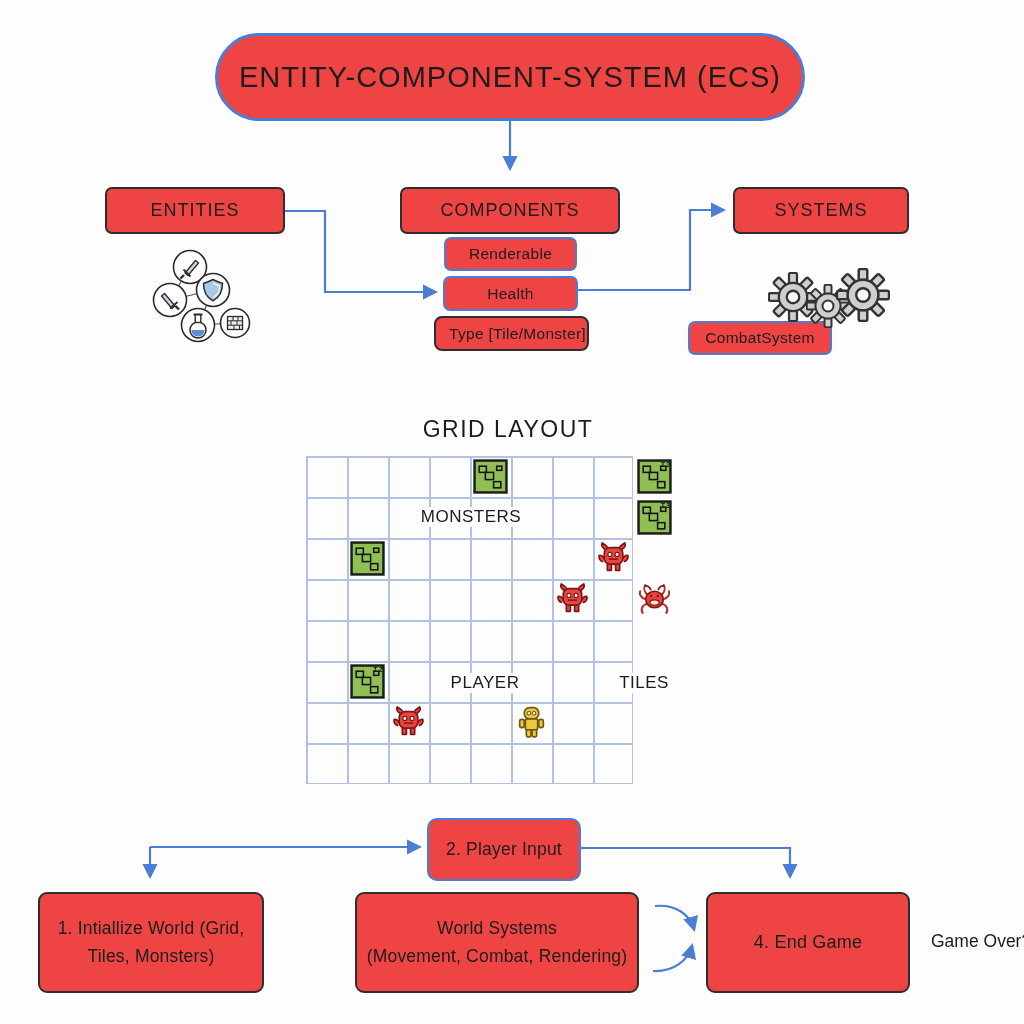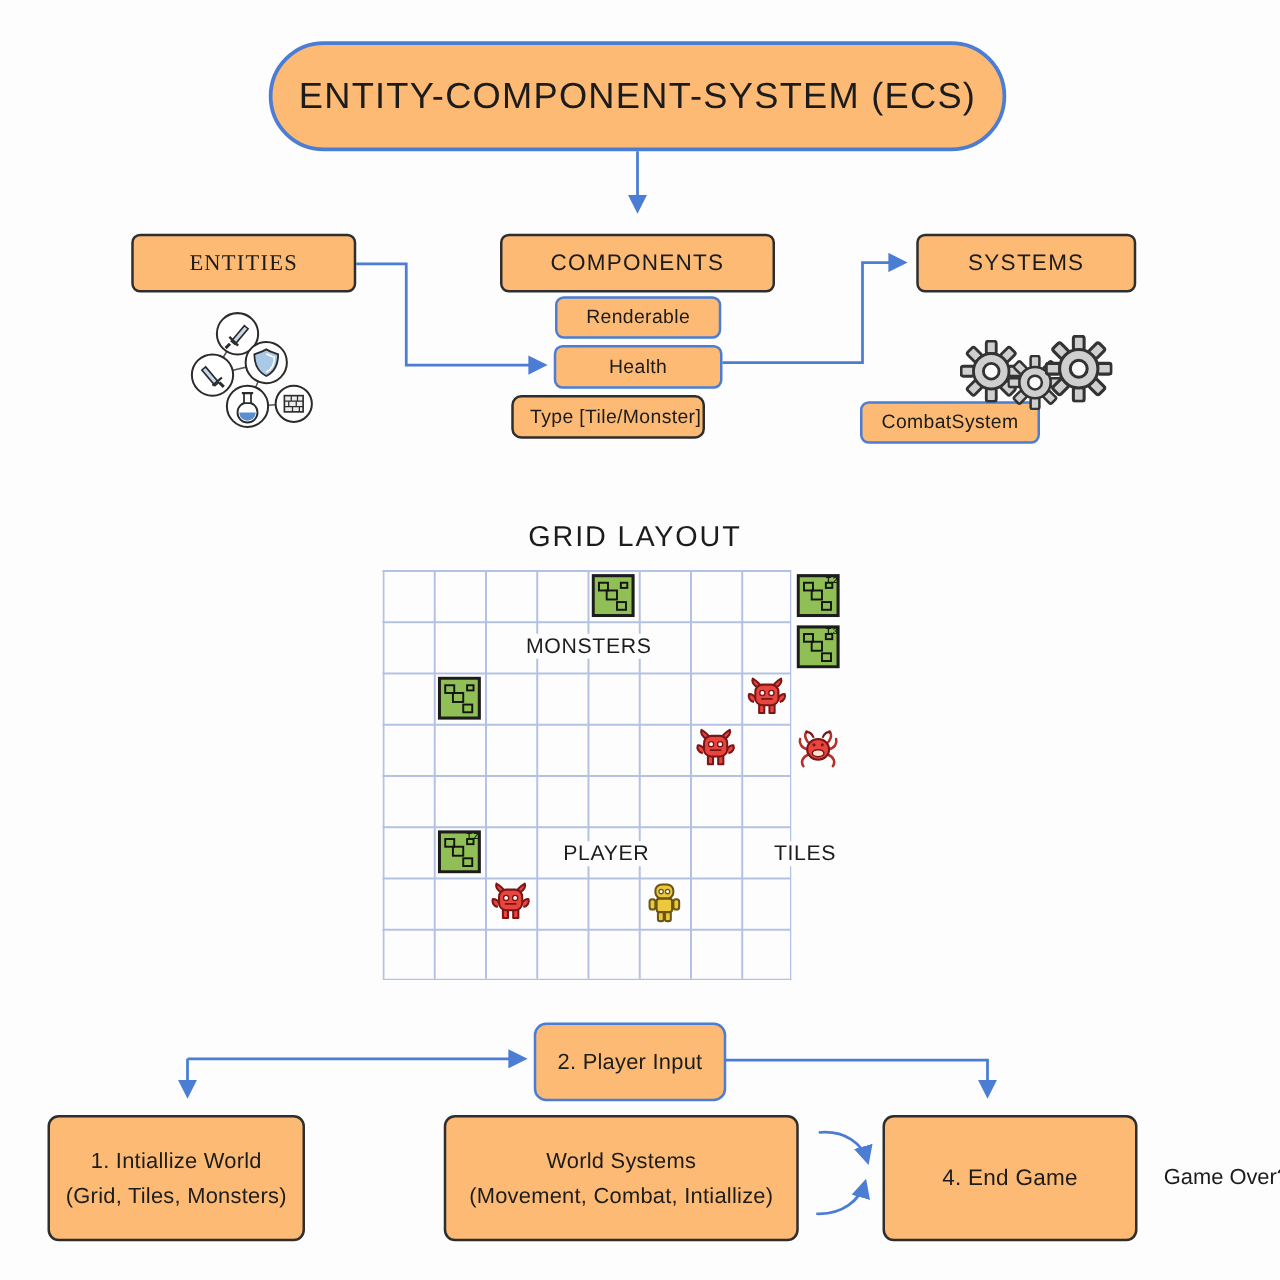--- a/index.html
+++ b/index.html
@@ -3,57 +3,57 @@
 <meta charset="utf-8">
 <style>
   * { margin:0; padding:0; box-sizing:border-box; }
   html,body { width:1024px; height:1024px; }
   body { background:#fdfdfd; font-family:"Liberation Sans", sans-serif; color:#1c1c1c; position:relative; overflow:hidden; }
   .stage { position:absolute; inset:0; }
 
   svg.wires { position:absolute; inset:0; z-index:1; pointer-events:none; }
 
   .box { position:absolute; display:flex; flex-direction:column; align-items:center; justify-content:center;
-         text-align:center; background:#fdba74; z-index:2; }
+         text-align:center; background:#ef4444; z-index:2; }
   .dark { border:2.5px solid #2e2e2e; border-radius:7px; }
   .blue { border:2px solid #4a7dd3; border-radius:7px; }
 
   .title-pill { left:215px; top:33px; width:590px; height:88px; border:3px solid #4a7dd3;
                 border-radius:46px; font-size:29px; letter-spacing:1px; }
 
   .hdr { font-size:18px; letter-spacing:1px; }
-  .entities-hdr   { left:105px; top:187px; width:180px; height:47px;font-family:Liberation Serif, serif; }
+  .entities-hdr   { left:105px; top:187px; width:180px; height:47px; }
   .components-hdr { left:400px; top:187px; width:220px; height:47px; }
   .systems-hdr    { left:733px; top:187px; width:176px; height:47px; }
 
   .sub { font-size:15.5px; letter-spacing:0.3px; }
   .renderable { left:444px; top:237px; width:133px; height:34px; }
   .health     { left:443px; top:276px; width:135px; height:35px; }
-  .type-box   { left:409px; top:316px; width:155px; height:35px; border-width:2px; border-radius:8px;padding-left:12px; }
+  .type-box   { left:434px; top:316px; width:155px; height:35px; border-width:2px; border-radius:8px;padding-left:12px; }
   .movement   { left:713px; top:239px; width:158px; height:33px; }
   .combat     { left:688px; top:321px; width:144px; height:34px; }
 
   .entity-cluster { position:absolute; left:140px; top:242px; z-index:2; }
   .gears { position:absolute; left:762px; top:264px; z-index:3; }
 
   .grid-title { position:absolute; left:358px; top:416px; width:300px; text-align:center;
                 font-size:23px; letter-spacing:1.5px; z-index:2; }
   .grid-board { position:absolute; left:306px; top:456px; width:327px; height:328px; z-index:2;
     background-image:
       linear-gradient(to right, #b3c1e3 1.5px, transparent 1.5px),
       linear-gradient(to bottom, #b3c1e3 1.5px, transparent 1.5px);
     background-size:41px 41px;
     border-right:1.5px solid #b3c1e3; border-bottom:1.5px solid #b3c1e3; }
   .grid-item { position:absolute; width:35px; height:35px; display:flex; align-items:center; justify-content:center; }
   .tile-tag { position:absolute; top:2px; right:2px; font-size:7px; font-weight:bold; color:#10230a; line-height:1; }
   .grid-label { position:absolute; transform:translate(-50%,-50%); font-size:17px; letter-spacing:0.5px;
                 background:#fdfdfd; padding:0 3px; white-space:nowrap; }
 
   .flow { font-size:17.5px; line-height:1.55; letter-spacing:0.2px; }
-  .step1  { left:38px;  top:892px; width:206px; height:101px; border-radius:9px; padding:0 10px; }
+  .step1  { left:38px;  top:892px; width:226px; height:101px; border-radius:9px; padding:0 10px; }
   .step3  { left:355px; top:892px; width:284px; height:101px; border-radius:9px; }
   .step4  { left:706px; top:892px; width:204px; height:101px; border-radius:9px; font-size:18px; }
   .step2  { left:427px; top:818px; width:154px; height:63px; border-width:2.5px; border-radius:10px; }
   .game-over { position:absolute; left:907px; top:931px; font-size:17.5px; z-index:2; white-space:nowrap;margin-left:24px; }
 </style>
 </head>
 <body>
 
 <div class="stage">
 
@@ -267,18 +267,18 @@
       </div>
       <div class="grid-label" style="left: 165px; top: 61px;">MONSTERS</div>
       <div class="grid-label" style="left: 179px; top: 227px;">PLAYER</div>
       <div class="grid-label" style="left: 338px; top: 227px;">TILES</div>
     </div>
 
   <div class="box blue flow step2">2. Player Input</div>
   <div class="box dark flow step1">1. Intiallize World (Grid, Tiles, Monsters)</div>
   <div class="box dark flow step3">
     <div>World Systems</div>
-    <div>(Movement, Combat, Intiallize)</div>
+    <div>(Movement, Combat, Rendering)</div>
   </div>
   <div class="box dark flow step4">4. End Game</div>
   <div class="game-over">Game Over?</div>
 
 </div>
 
 </body></html>

